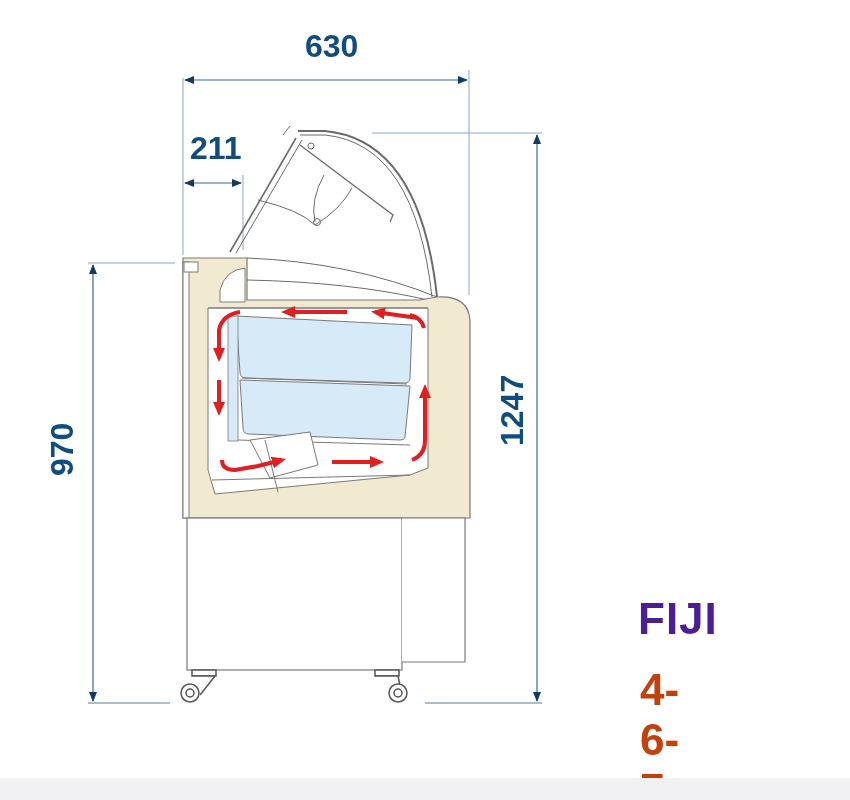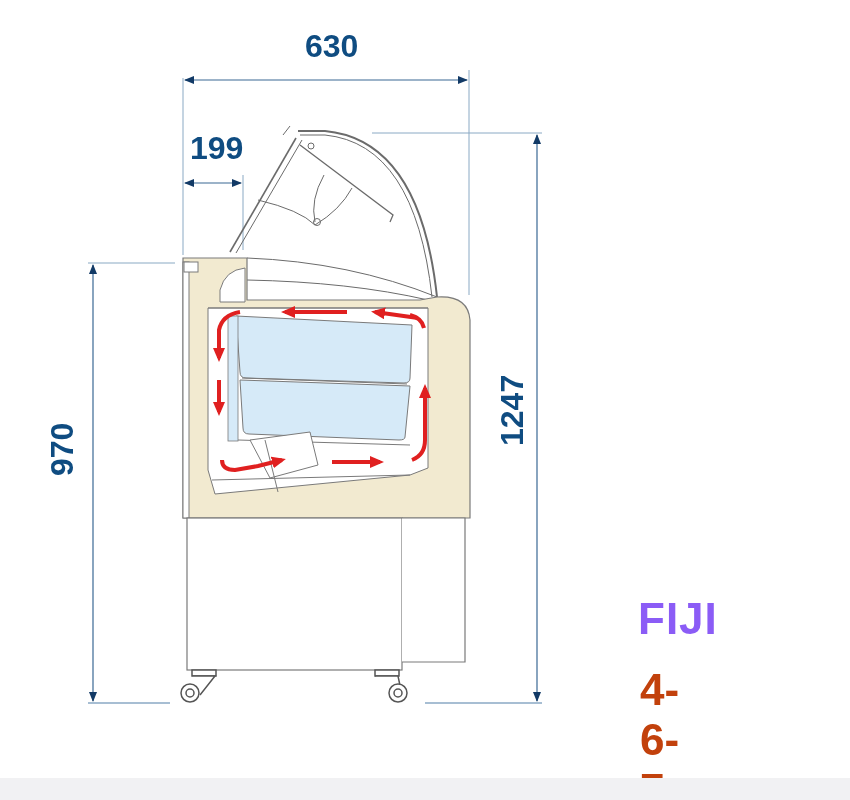--- a/index.html
+++ b/index.html
@@ -3,21 +3,21 @@
 <meta charset="utf-8">
 <style>
   html, body { margin:0; padding:0; }
   body { width:850px; height:800px; background:#ffffff; position:relative; overflow:hidden; font-family:"Liberation Sans", sans-serif; }
   .diagram { position:absolute; left:0; top:0; width:688px; height:778px; }
   .dim-label { position:absolute; font-family:"Liberation Sans", sans-serif; font-weight:bold; color:#0f4c81; font-size:32px; line-height:1; }
   .dim-630 { left:305px; top:30px; }
   .dim-136 { left:190px; top:132px; }
   .dim-970 { left:46px; top:476px; transform:rotate(-90deg); transform-origin:left top; }
   .dim-1247 { left:496px; top:446px; transform:rotate(-90deg); transform-origin:left top; }
-  .model-name { position:absolute; left:638px; top:594px; font-weight:bold; font-size:44px; color:#8b5cf6; letter-spacing:1px; }
+  .model-name { position:absolute; left:638px; top:594px; font-weight:bold; font-size:44px; color:#4c1d95; letter-spacing:1px; }
   .model-sizes { position:absolute; left:640px; top:665px; font-weight:bold; font-size:44px; color:#c2410c; }
   .footer-bar { position:absolute; left:0; top:778px; width:850px; height:22px; background:#f1f1f3; }
 </style>
 </head>
 <body>
 
 <div class="diagram">
   <svg width="850" height="778" viewBox="0 0 850 778" xmlns="http://www.w3.org/2000/svg">
     <defs>
       <marker id="ah" markerWidth="10" markerHeight="8" refX="9" refY="4" orient="auto" markerUnits="userSpaceOnUse">
@@ -124,21 +124,21 @@
     </g>
     <g fill="#ffffff" stroke="#555555" stroke-width="1.5">
       <rect x="375" y="670" width="24" height="6"></rect>
       <path d="M375,676 L398,676 L402,695"></path>
       <circle cx="398" cy="693" r="9"></circle>
       <circle cx="398" cy="693" r="4"></circle>
     </g>
   </svg>
 
   <div class="dim-label dim-630">630</div>
-  <div class="dim-label dim-136">199</div>
+  <div class="dim-label dim-136">211</div>
   <div class="dim-label dim-970">970</div>
   <div class="dim-label dim-1247">1247</div>
 
   <div class="model-name">FIJI</div>
   <div class="model-sizes">4-6-7-9-12</div>
 </div>
 
 <div class="footer-bar"></div>
 
 </body></html>

